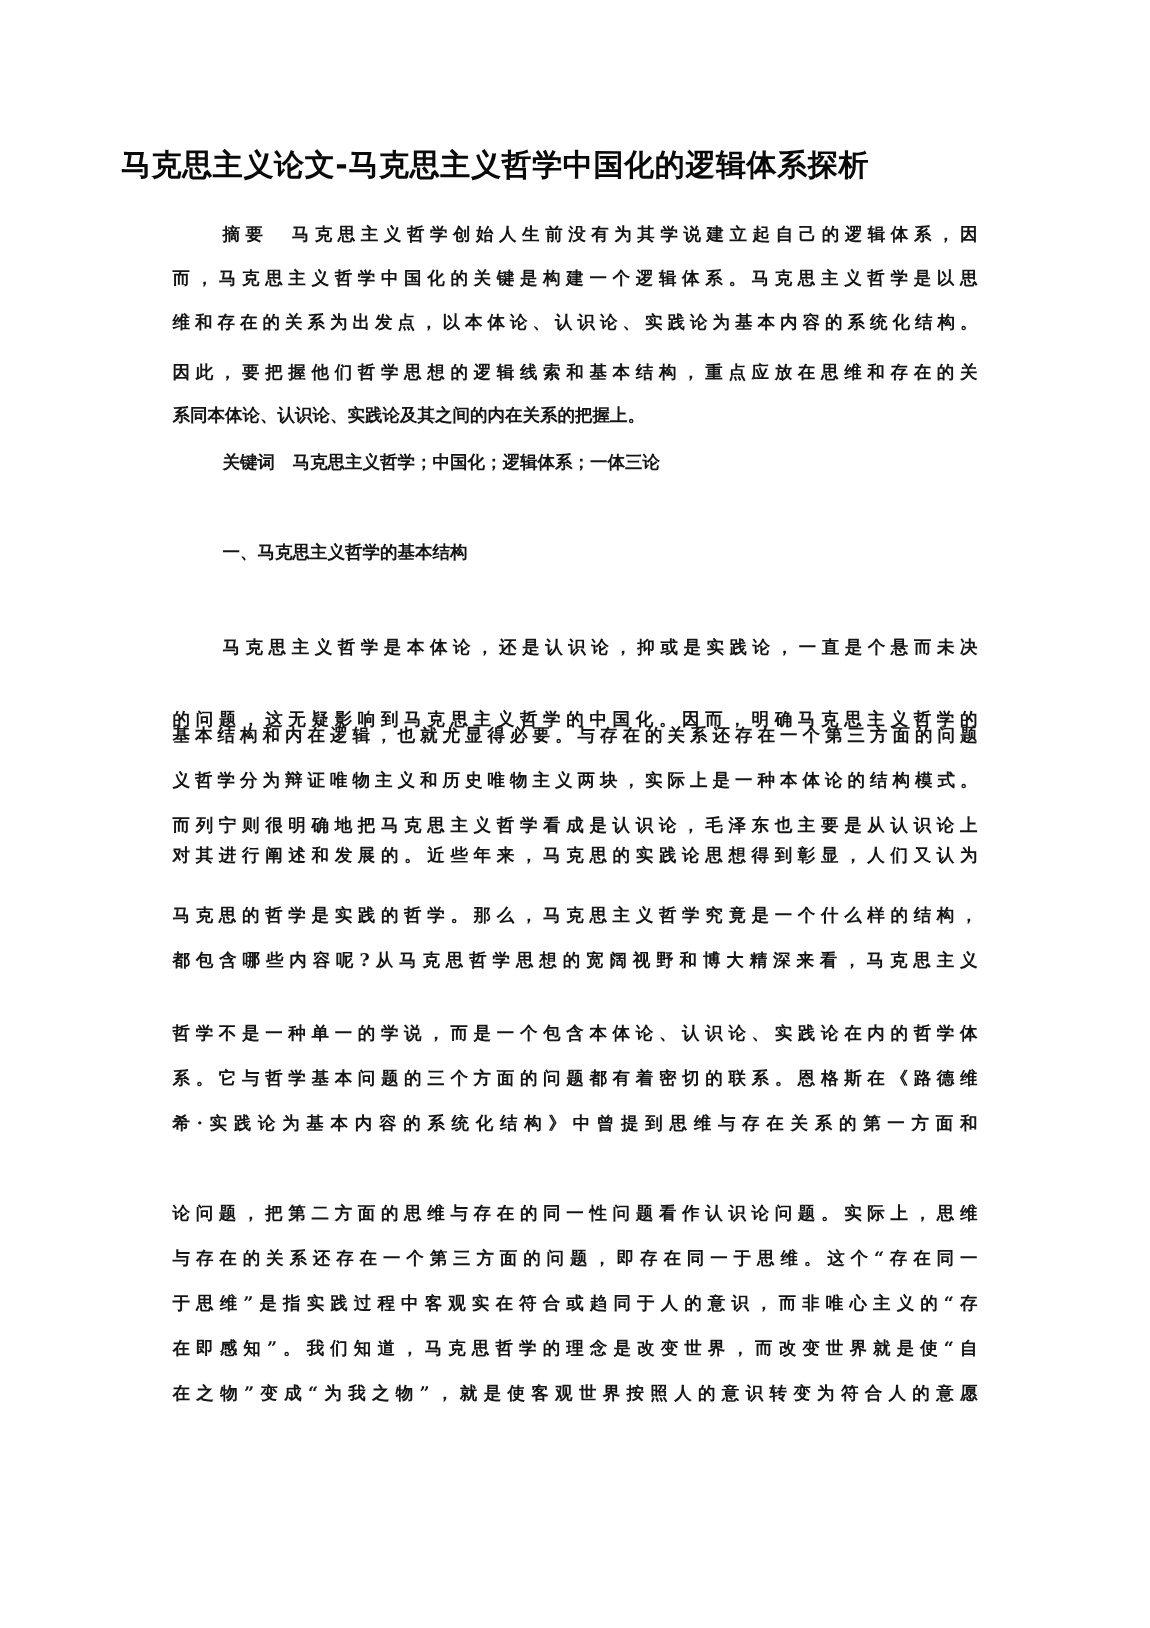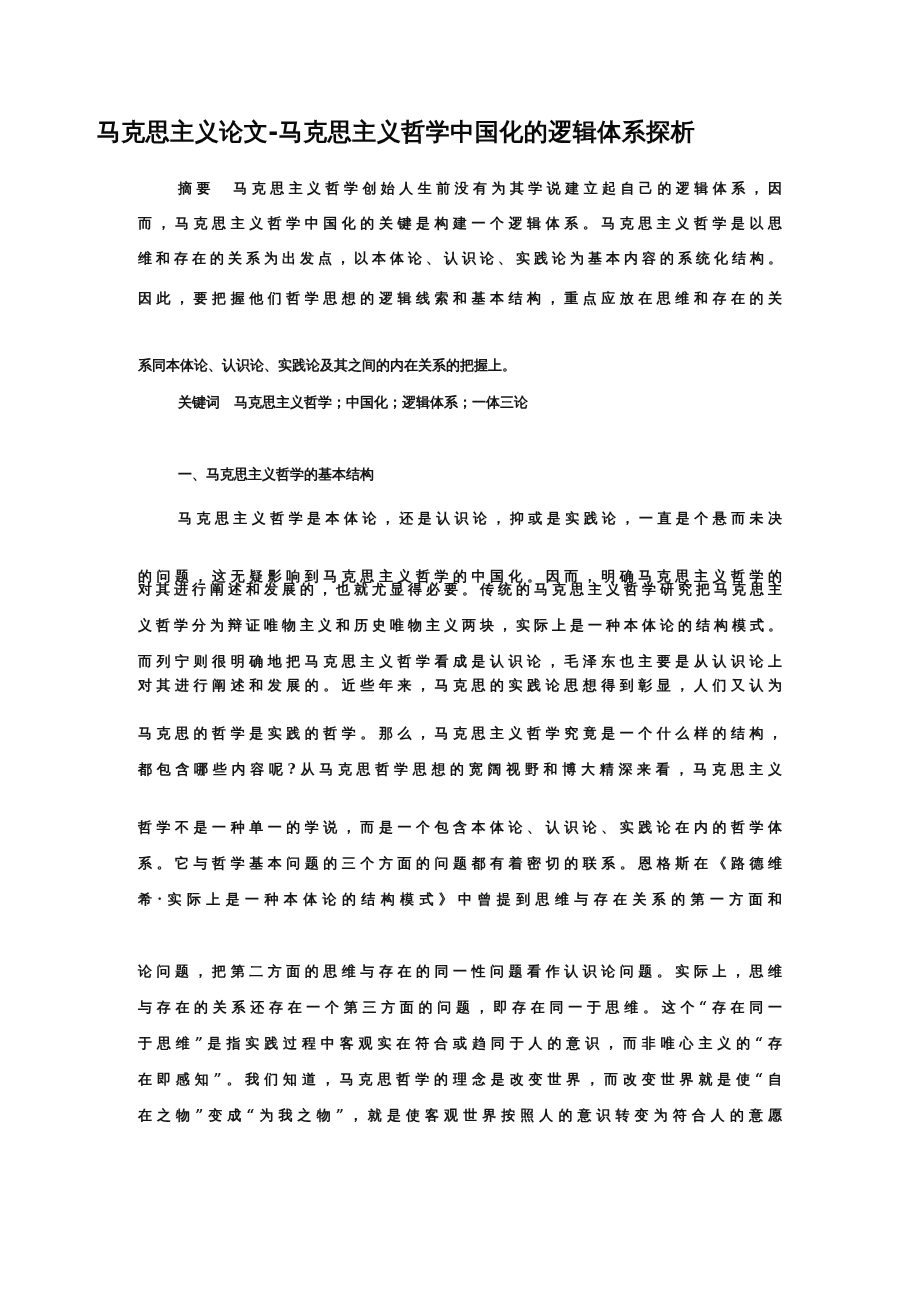--- a/index.html
+++ b/index.html
@@ -4,48 +4,48 @@
 <style>
   html, body { margin: 0; padding: 0; background: #ffffff; }
   body { width: 920px; height: 1302px; position: relative; overflow: hidden;
          font-family: "DejaVu Serif", "Liberation Serif", serif; color: #111; }
   .page { position: absolute; left: 0; top: 0; width: 920px; height: 1302px; background: #fff; }
   .title { position: absolute; left: 0; top: 116px; width: 792px; text-align: center;
            font-family: "DejaVu Sans", "Liberation Sans", sans-serif; font-weight: bold;
            font-size: 24px; letter-spacing: 0.5px; color: #0a0a0a; }
   .line { position: absolute; left: 138px; width: 644px; font-size: 14px; line-height: 22px;
           white-space: nowrap; text-align: justify; text-align-last: justify; color: #151515; font-weight: bold; }
-  .line.last { text-align-last: left; margin-top: 32px; }
+  .line.last { text-align-last: left; }
   .indent { left: 178px; width: 604px; }
 </style>
 </head>
 <body>
 
 <div class="page">
   <div class="title">马克思主义论文-马克思主义哲学中国化的逻辑体系探析</div>
 
   <div class="line indent" style="top:177px">摘要　马克思主义哲学创始人生前没有为其学说建立起自己的逻辑体系，因</div>
   <div class="line" style="top:212px">而，马克思主义哲学中国化的关键是构建一个逻辑体系。马克思主义哲学是以思</div>
   <div class="line" style="top:247px">维和存在的关系为出发点，以本体论、认识论、实践论为基本内容的系统化结构。</div>
   <div class="line" style="top:287px">因此，要把握他们哲学思想的逻辑线索和基本结构，重点应放在思维和存在的关</div>
   <div class="line last" style="top:322px">系同本体论、认识论、实践论及其之间的内在关系的把握上。</div>
 
   <div class="line indent last" style="top:431px">一、马克思主义哲学的基本结构</div>
 
   <div class="line indent last" style="top:359px">关键词　马克思主义哲学；中国化；逻辑体系；一体三论</div>
 
   <div class="line indent" style="top:507px">马克思主义哲学是本体论，还是认识论，抑或是实践论，一直是个悬而未决</div>
   <div class="line" style="top:565px">的问题，这无疑影响到马克思主义哲学的中国化。因而，明确马克思主义哲学的</div>
-  <div class="line" style="top:578px">对其进行阐述和发展的，也就尤显得必要。传统的马克思主义哲学研究把马克思主</div>
+  <div class="line" style="top:578px">基本结构和内在逻辑，也就尤显得必要。与存在的关系还存在一个第三方面的问题</div>
   <div class="line" style="top:614px">义哲学分为辩证唯物主义和历史唯物主义两块，实际上是一种本体论的结构模式。</div>
   <div class="line" style="top:650px">而列宁则很明确地把马克思主义哲学看成是认识论，毛泽东也主要是从认识论上</div>
   <div class="line" style="top:674px">对其进行阐述和发展的。近些年来，马克思的实践论思想得到彰显，人们又认为</div>
   <div class="line" style="top:722px">马克思的哲学是实践的哲学。那么，马克思主义哲学究竟是一个什么样的结构，</div>
   <div class="line" style="top:758px">都包含哪些内容呢?从马克思哲学思想的宽阔视野和博大精深来看，马克思主义</div>
   <div class="line" style="top:816px">哲学不是一种单一的学说，而是一个包含本体论、认识论、实践论在内的哲学体</div>
   <div class="line" style="top:852px">系。它与哲学基本问题的三个方面的问题都有着密切的联系。恩格斯在《路德维</div>
-  <div class="line" style="top:888px">希·实际上是一种本体论的结构模式》中曾提到思维与存在关系的第一方面和</div>
+  <div class="line" style="top:888px">希·实践论为基本内容的系统化结构》中曾提到思维与存在关系的第一方面和</div>
   <div class="line" style="top:960px">论问题，把第二方面的思维与存在的同一性问题看作认识论问题。实际上，思维</div>
   <div class="line" style="top:996px">与存在的关系还存在一个第三方面的问题，即存在同一于思维。这个“存在同一</div>
   <div class="line" style="top:1032px">于思维”是指实践过程中客观实在符合或趋同于人的意识，而非唯心主义的“存</div>
   <div class="line" style="top:1068px">在即感知”。我们知道，马克思哲学的理念是改变世界，而改变世界就是使“自</div>
   <div class="line" style="top:1104px">在之物”变成“为我之物”，就是使客观世界按照人的意识转变为符合人的意愿</div>
 </div>
 
 </body></html>

